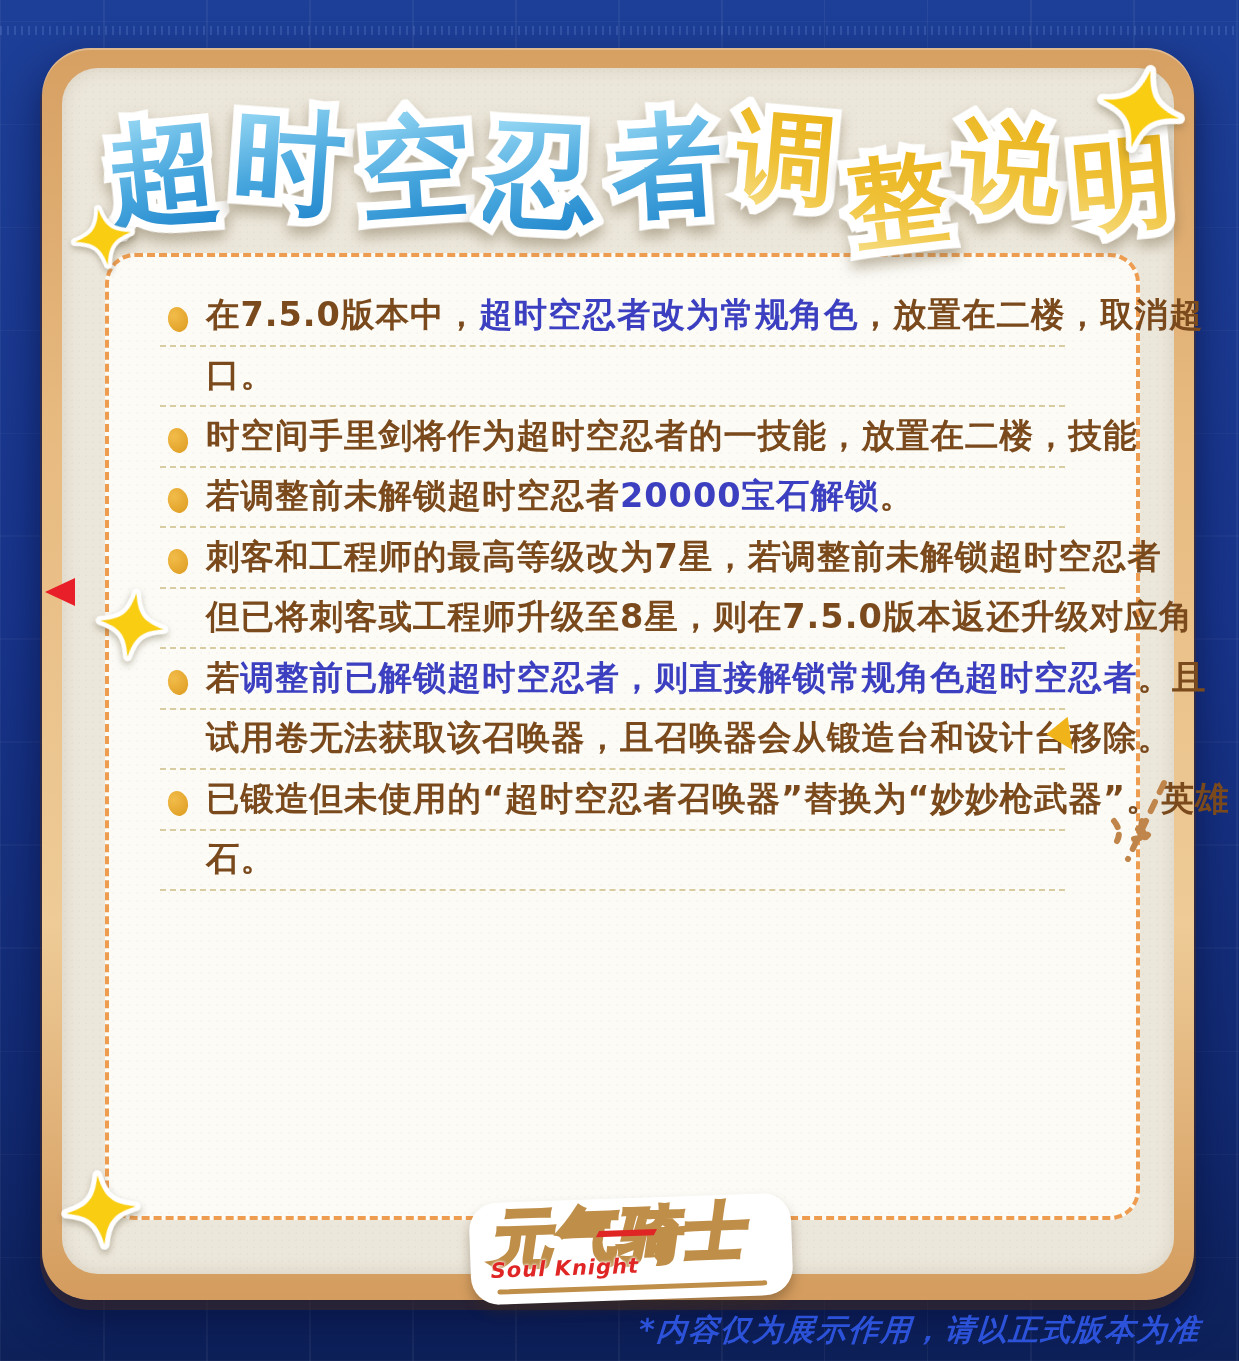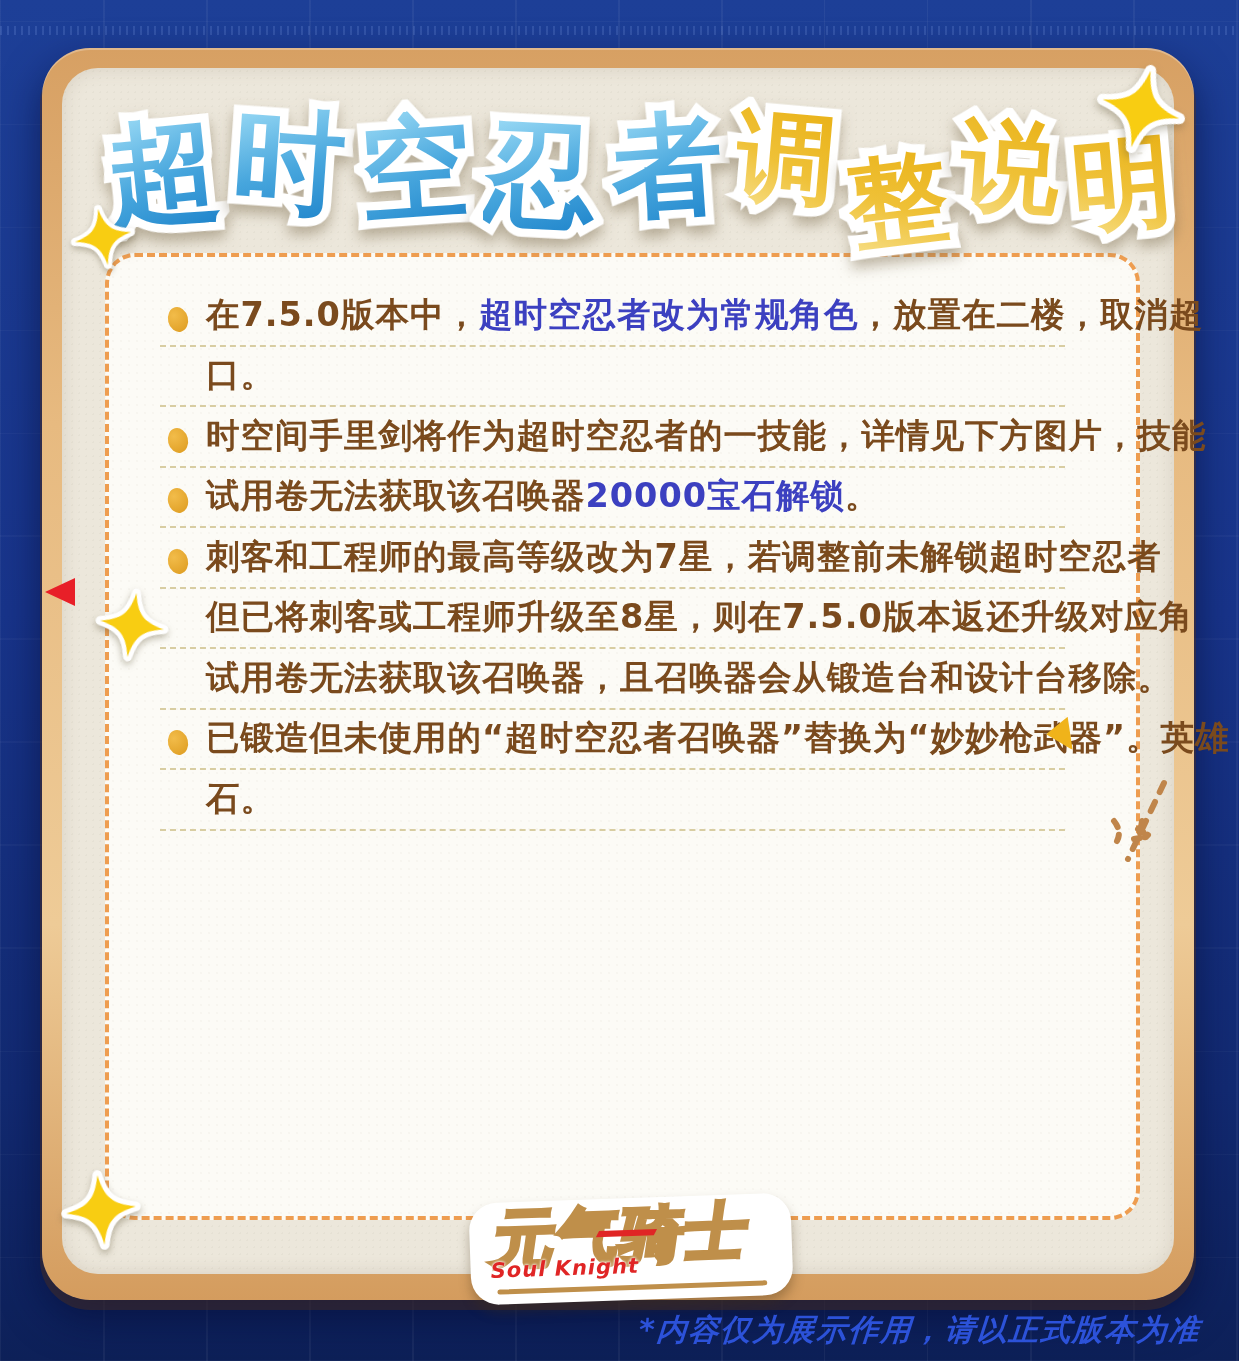--- a/index.html
+++ b/index.html
@@ -113,32 +113,36 @@
       <div class="rows">
           <div class="row">
             <span class="dot"></span>
             <div class="txt"><span class="seg">在7.5.0版本中，</span><span class="seg hl">超时空忍者改为常规角色</span><span class="seg">，放置在二楼，取消超</span></div>
           </div>
           <div class="row">
             <div class="txt"><span class="seg">口。</span></div>
           </div>
           <div class="row">
             <span class="dot"></span>
-            <div class="txt"><span class="seg">时空间手里剑将作为超时空忍者的一技能，详情见下方图片，技能</span></div>
-          </div>
-          <div class="row">
-            <span class="dot"></span>
-            <div class="txt"><span class="seg">试用卷无法获取该召唤器</span><span class="seg hl">20000宝石解锁</span><span class="seg">。</span></div>
+            <div class="txt"><span class="seg">时空间手里剑将作为超时空忍者的一技能，放置在二楼，技能</span></div>
+          </div>
+          <div class="row">
+            <span class="dot"></span>
+            <div class="txt"><span class="seg">若调整前未解锁超时空忍者</span><span class="seg hl">20000宝石解锁</span><span class="seg">。</span></div>
           </div>
           <div class="row">
             <span class="dot"></span>
             <div class="txt"><span class="seg">刺客和工程师的最高等级改为7星，若调整前未解锁超时空忍者</span></div>
           </div>
           <div class="row">
             <div class="txt"><span class="seg">但已将刺客或工程师升级至8星，则在7.5.0版本返还升级对应角</span></div>
+          </div>
+          <div class="row">
+            <span class="dot"></span>
+            <div class="txt"><span class="seg">若</span><span class="seg hl">调整前已解锁超时空忍者，则直接解锁常规角色超时空忍者</span><span class="seg">。且</span></div>
           </div>
           <div class="row">
             <div class="txt"><span class="seg">试用卷无法获取该召唤器，且召唤器会从锻造台和设计台移除。</span></div>
           </div>
           <div class="row">
             <span class="dot"></span>
             <div class="txt"><span class="seg">已锻造但未使用的“超时空忍者召唤器”替换为“妙妙枪武器”。英雄</span></div>
           </div>
           <div class="row">
             <div class="txt"><span class="seg">石。</span></div>

